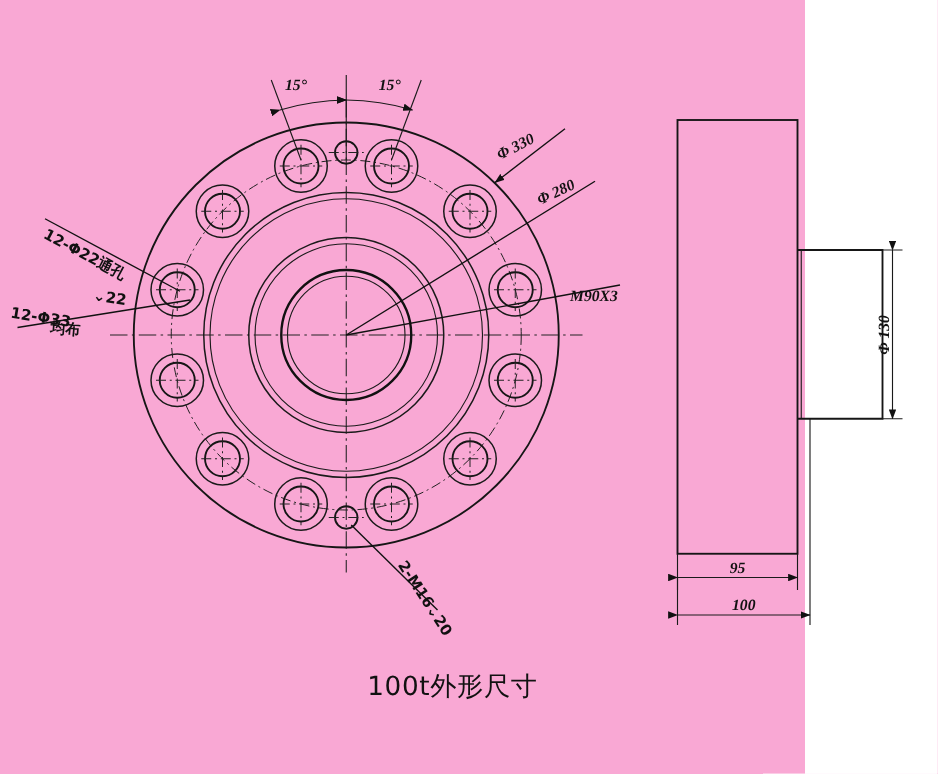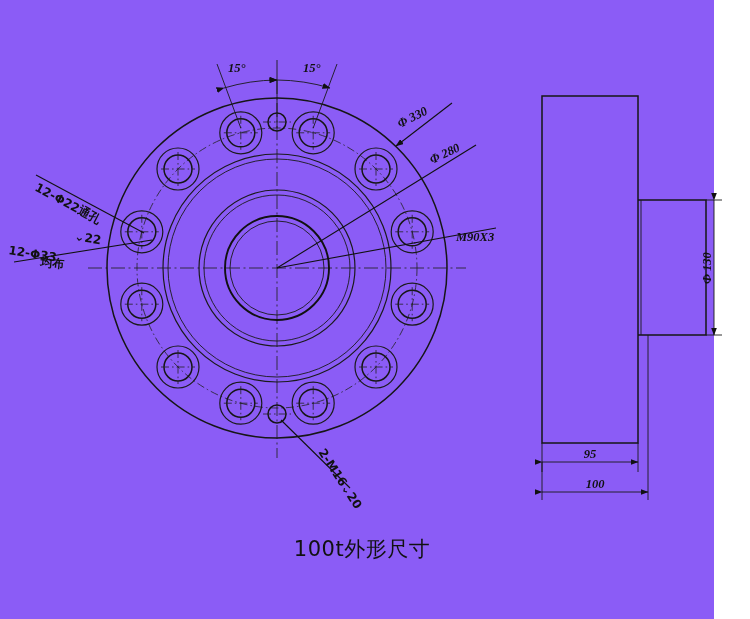--- a/index.html
+++ b/index.html
@@ -1,18 +1,18 @@
 <!DOCTYPE html>
 <html><head>
 <meta charset="utf-8">
 <style>
   html,body{margin:0;padding:0;background:#ffffff;}
   body{width:750px;height:619px;overflow:hidden;
        font-family:"Liberation Sans","DejaVu Sans",sans-serif;}
-  #sheet{position:relative;width:714px;height:619px;background:#8b5cf6;}
+  #sheet{position:relative;width:644px;height:619px;background:#f9a8d4;}
   svg{display:block;}
   .ln{fill:none;stroke:#1a1a1a;stroke-width:1.2;}
   .ln-thin{fill:none;stroke:#1a1a1a;stroke-width:0.9;}
   .ln-thick{fill:none;stroke:#111;stroke-width:1.9;}
   .ln-med{fill:none;stroke:#161616;stroke-width:1.5;}
   .center{fill:none;stroke:#222;stroke-width:0.85;
           stroke-dasharray:14 3.5 2 3.5;}
   .center-s{fill:none;stroke:#222;stroke-width:0.8;
           stroke-dasharray:8 3 1.6 3;}
   .leader{fill:none;stroke:#111;stroke-width:1.1;}

